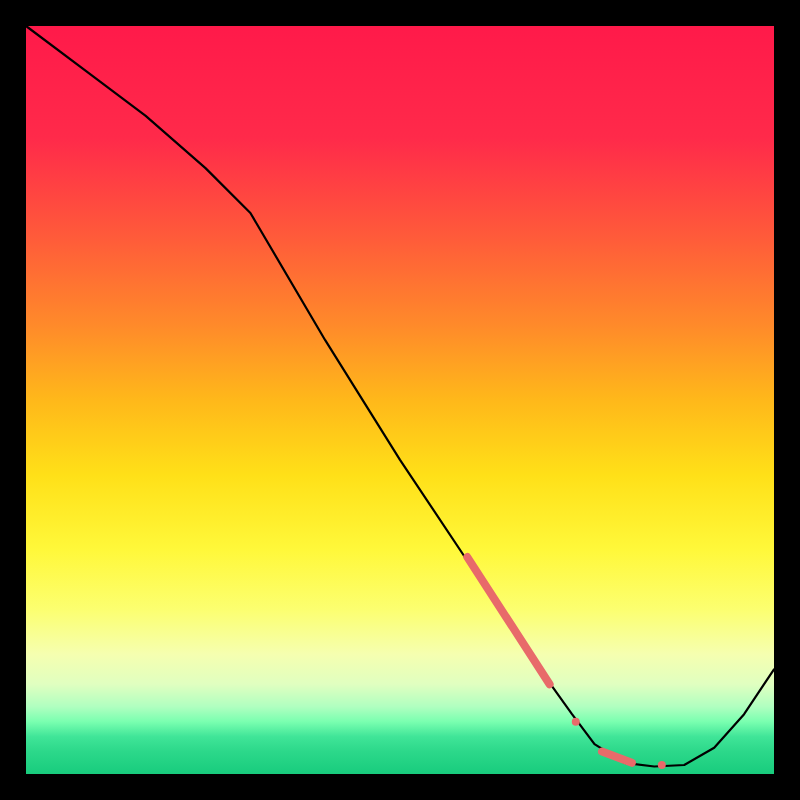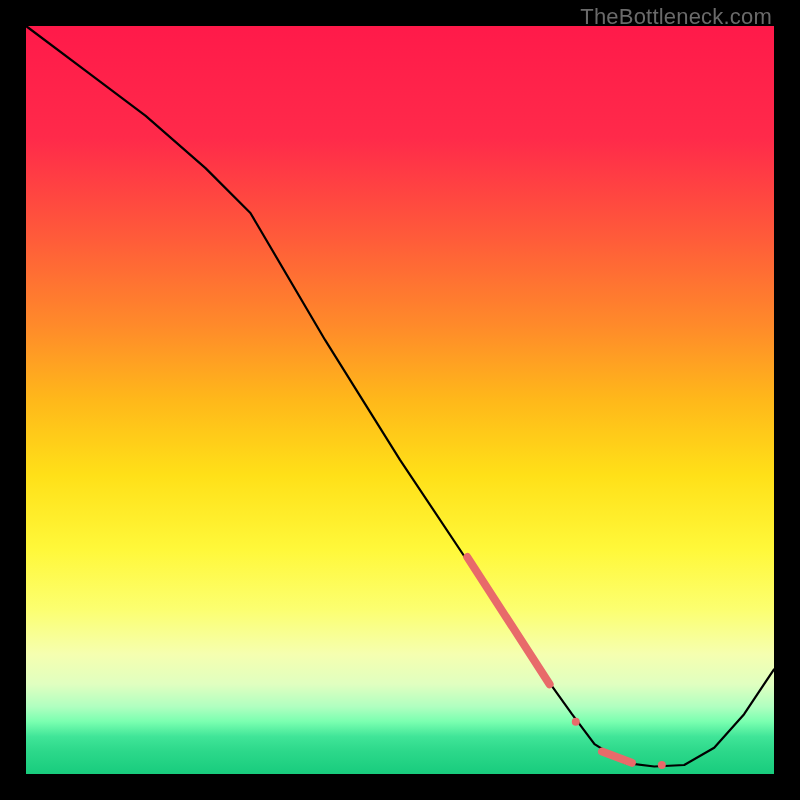--- a/index.html
+++ b/index.html
@@ -62,14 +62,13 @@
   <svg class="overlay" viewBox="0 0 748 748" preserveAspectRatio="none">
     <path id="curve-path" fill="none" stroke="#000000" stroke-width="2.2" stroke-linejoin="round" stroke-linecap="round" d="M0.0 0.0 L59.8 44.9 L119.7 89.8 L179.5 142.1 L224.4 187.0 L299.2 314.2 L374.0 433.8 L448.8 546.0 L508.6 635.8 L546.0 688.2 L568.5 718.1 L598.4 736.8 L628.3 740.5 L658.2 739.0 L688.2 721.8 L718.1 688.2 L748.0 643.3 "></path>
     <g id="markers">
         <line x1="441.32" y1="531.08" x2="523.6" y2="658.24" stroke="#e86a6a" stroke-width="8" stroke-linecap="round"></line>
         <circle cx="549.78" cy="695.64" r="4" fill="#e86a6a"></circle>
         <line x1="575.96" y1="725.56" x2="605.88" y2="736.78" stroke="#e86a6a" stroke-width="8" stroke-linecap="round"></line>
         <circle cx="635.8" cy="739.024" r="4" fill="#e86a6a"></circle>
       </g>
   </svg>
 
-  <div class="watermark">TheBottleneck.com</div>
 </div>
 
 </body></html>

